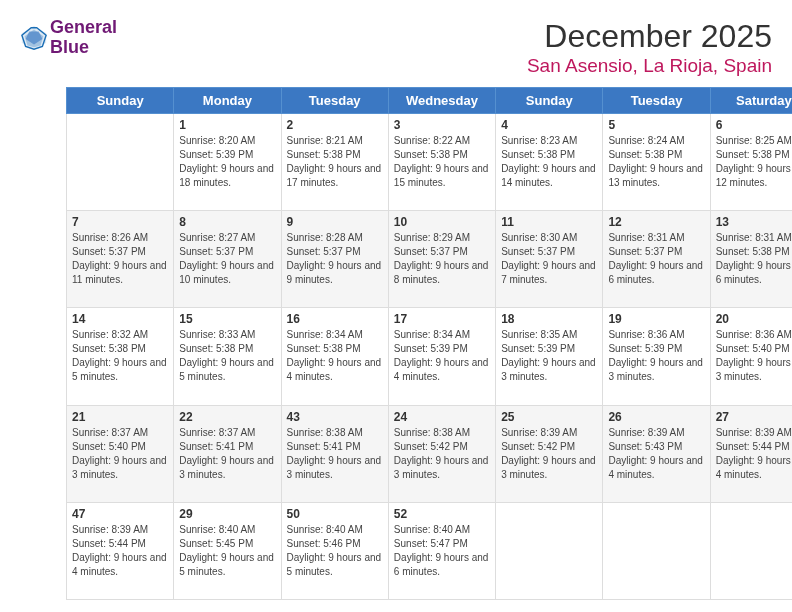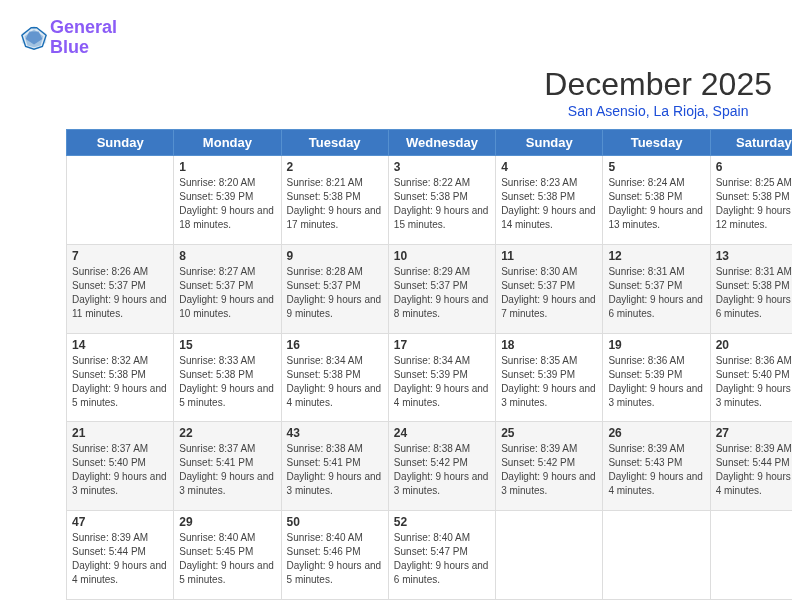--- a/index.html
+++ b/index.html
@@ -27,39 +27,38 @@
       display: flex;
       align-items: center;
     }
     .logo-text {
       font-size: 18px;
       font-weight: bold;
       color: #333;
       line-height: 1.1;
     }
     .logo-text span {
-      color: #8b5cf6;
+      color: #701a75;
     }
     .logo-icon {
       width: 28px;
       height: 28px;
       margin-right: 2px;
     }
     .title-block {
-      text-align: center;
-      margin-top: 48px;
+      text-align: right;
     }
     .month-title {
       font-size: 32px;
       font-weight: normal;
       color: #333;
     }
     .subtitle {
-      font-size: 14px;
-      color: #1d4ed8;
+      font-size: 19px;
+      color: #be185d;
     }
     .calendar {
       flex: 1;
       border: 1px solid #ccc;
       border-collapse: collapse;
       width: 100%;
       table-layout: fixed;
       margin-left: 46px;
     }
     .calendar th {

